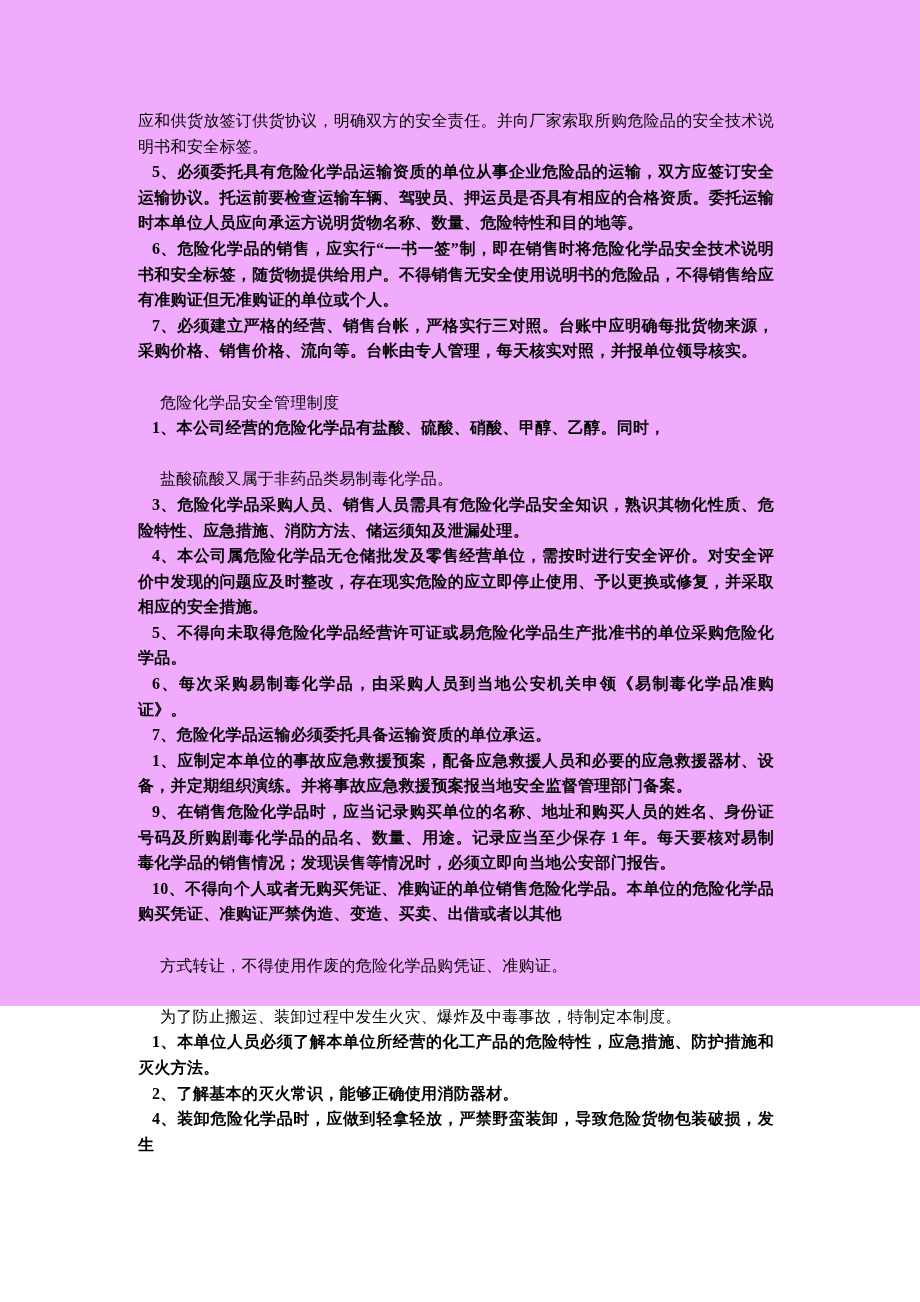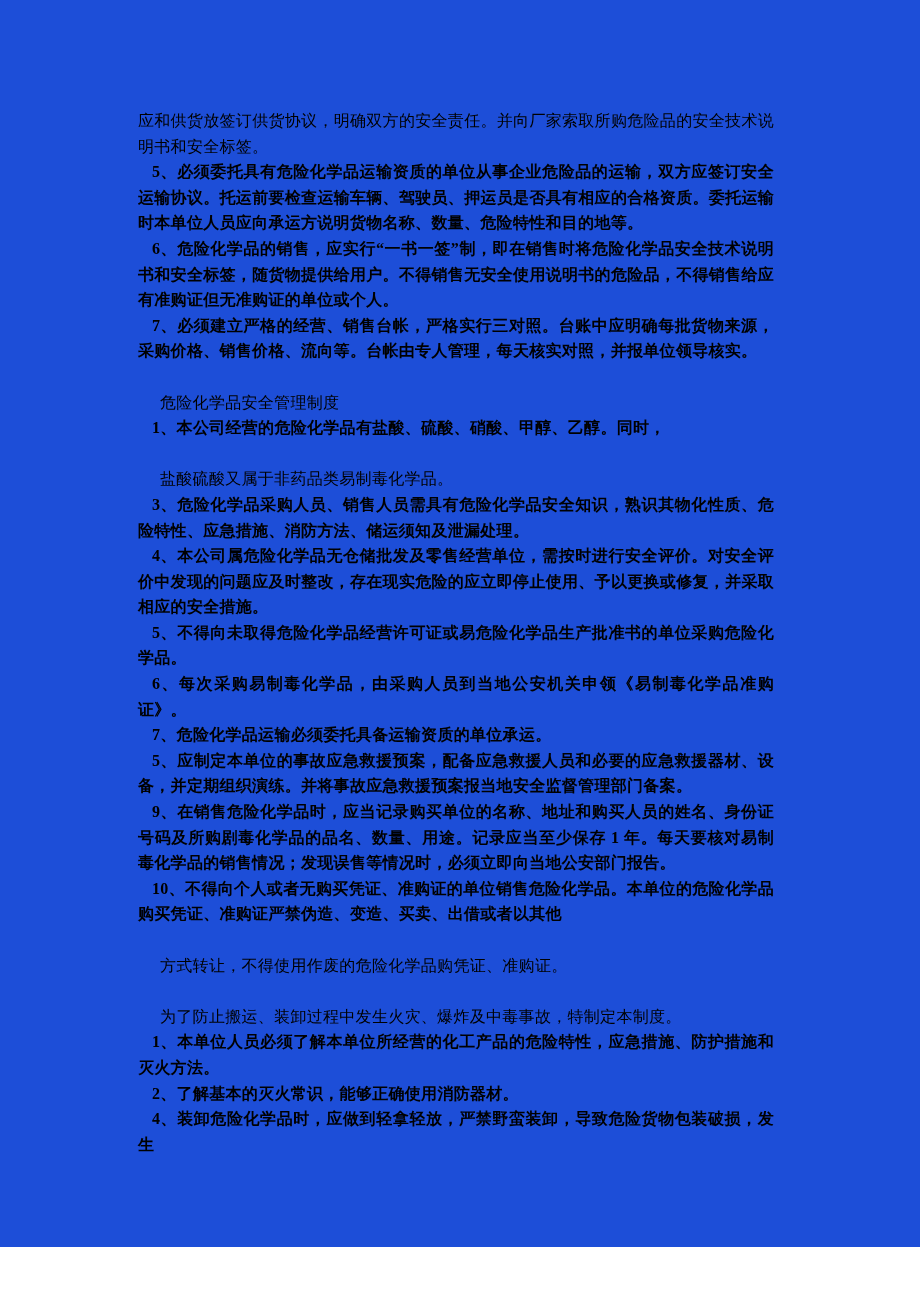--- a/index.html
+++ b/index.html
@@ -12,22 +12,22 @@
     background: #ffffff;
     overflow: hidden;
     position: relative;
     font-family: "Liberation Serif", "DejaVu Serif", serif;
   }
   .page {
     position: absolute;
     left: 0;
     top: 0;
     width: 920px;
-    height: 1247px;
-    background: #1d4ed8;
+    height: 1006px;
+    background: #f0abfc;
   }
   .doc-body {
     position: absolute;
     left: 138px;
     top: 108px;
     width: 636px;
     color: #000000;
     font-size: 16px;
     line-height: 25.6px;
     letter-spacing: 0.3px;
@@ -56,21 +56,21 @@
     <div class="blank"></div>
     <p class="lead">危险化学品安全管理制度</p>
     <p class="num">1、本公司经营的危险化学品有盐酸、硫酸、硝酸、甲醇、乙醇。同时，</p>
     <div class="blank"></div>
     <p class="lead">盐酸硫酸又属于非药品类易制毒化学品。</p>
     <p class="num">3、危险化学品采购人员、销售人员需具有危险化学品安全知识，熟识其物化性质、危险特性、应急措施、消防方法、储运须知及泄漏处理。</p>
     <p class="num">4、本公司属危险化学品无仓储批发及零售经营单位，需按时进行安全评价。对安全评价中发现的问题应及时整改，存在现实危险的应立即停止使用、予以更换或修复，并采取相应的安全措施。</p>
     <p class="num">5、不得向未取得危险化学品经营许可证或易危险化学品生产批准书的单位采购危险化学品。</p>
     <p class="num">6、每次采购易制毒化学品，由采购人员到当地公安机关申领《易制毒化学品准购证》。</p>
     <p class="num">7、危险化学品运输必须委托具备运输资质的单位承运。</p>
-    <p class="num">5、应制定本单位的事故应急救援预案，配备应急救援人员和必要的应急救援器材、设备，并定期组织演练。并将事故应急救援预案报当地安全监督管理部门备案。</p>
+    <p class="num">1、应制定本单位的事故应急救援预案，配备应急救援人员和必要的应急救援器材、设备，并定期组织演练。并将事故应急救援预案报当地安全监督管理部门备案。</p>
     <p class="num">9、在销售危险化学品时，应当记录购买单位的名称、地址和购买人员的姓名、身份证号码及所购剧毒化学品的品名、数量、用途。记录应当至少保存 1 年。每天要核对易制毒化学品的销售情况；发现误售等情况时，必须立即向当地公安部门报告。</p>
     <p class="num">10、不得向个人或者无购买凭证、准购证的单位销售危险化学品。本单位的危险化学品购买凭证、准购证严禁伪造、变造、买卖、出借或者以其他</p>
     <div class="blank"></div>
     <p class="lead">方式转让，不得使用作废的危险化学品购凭证、准购证。</p>
     <div class="blank"></div>
     <p class="lead">为了防止搬运、装卸过程中发生火灾、爆炸及中毒事故，特制定本制度。</p>
     <p class="num">1、本单位人员必须了解本单位所经营的化工产品的危险特性，应急措施、防护措施和灭火方法。</p>
     <p class="num">2、了解基本的灭火常识，能够正确使用消防器材。</p>
     <p class="num">4、装卸危险化学品时，应做到轻拿轻放，严禁野蛮装卸，导致危险货物包装破损，发生</p>
   </div>

